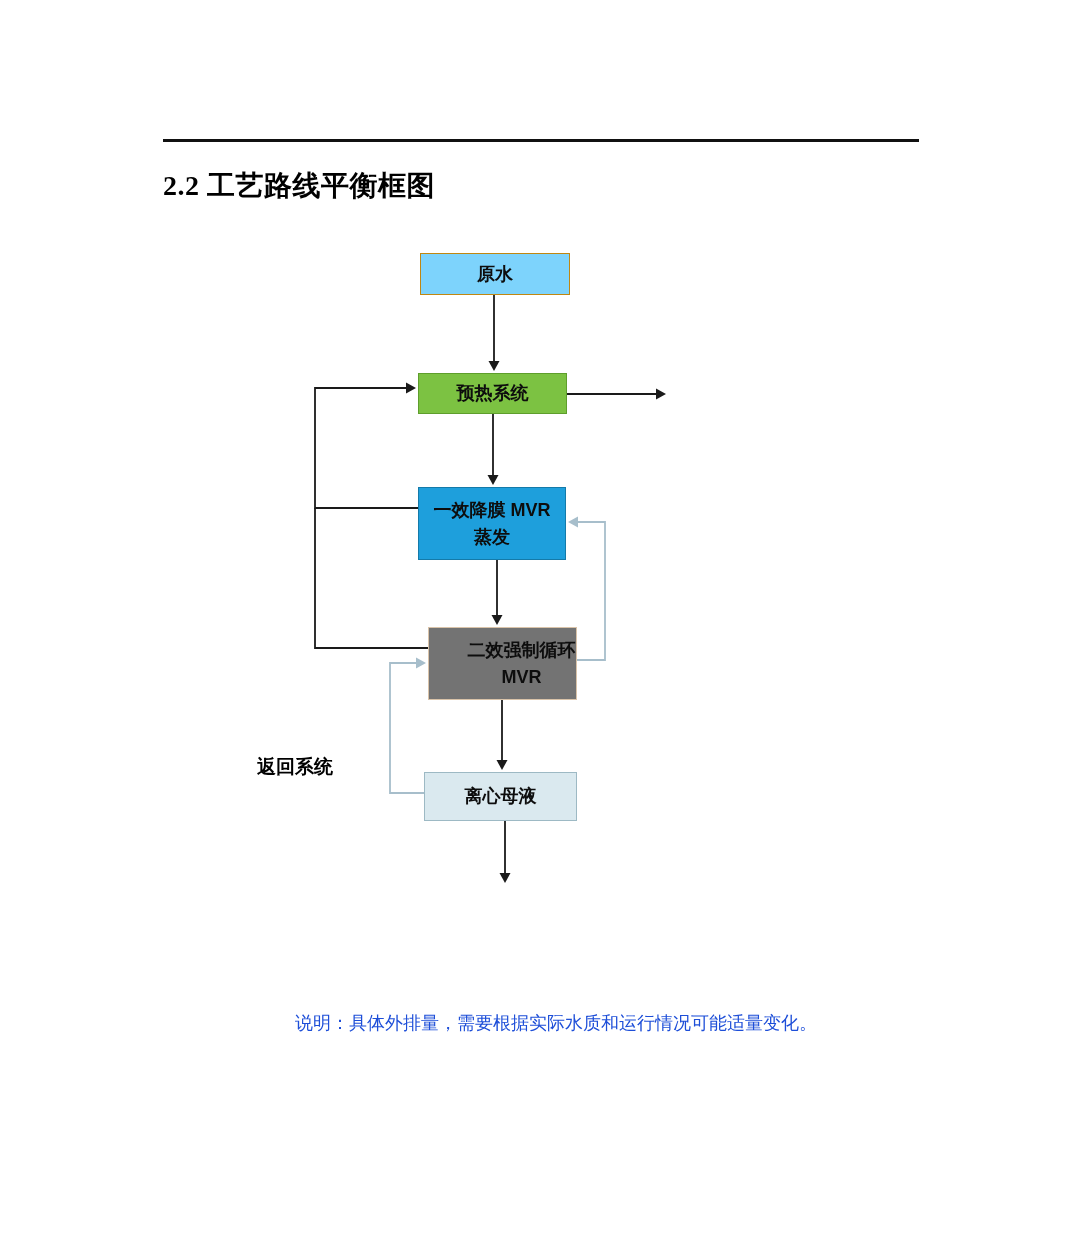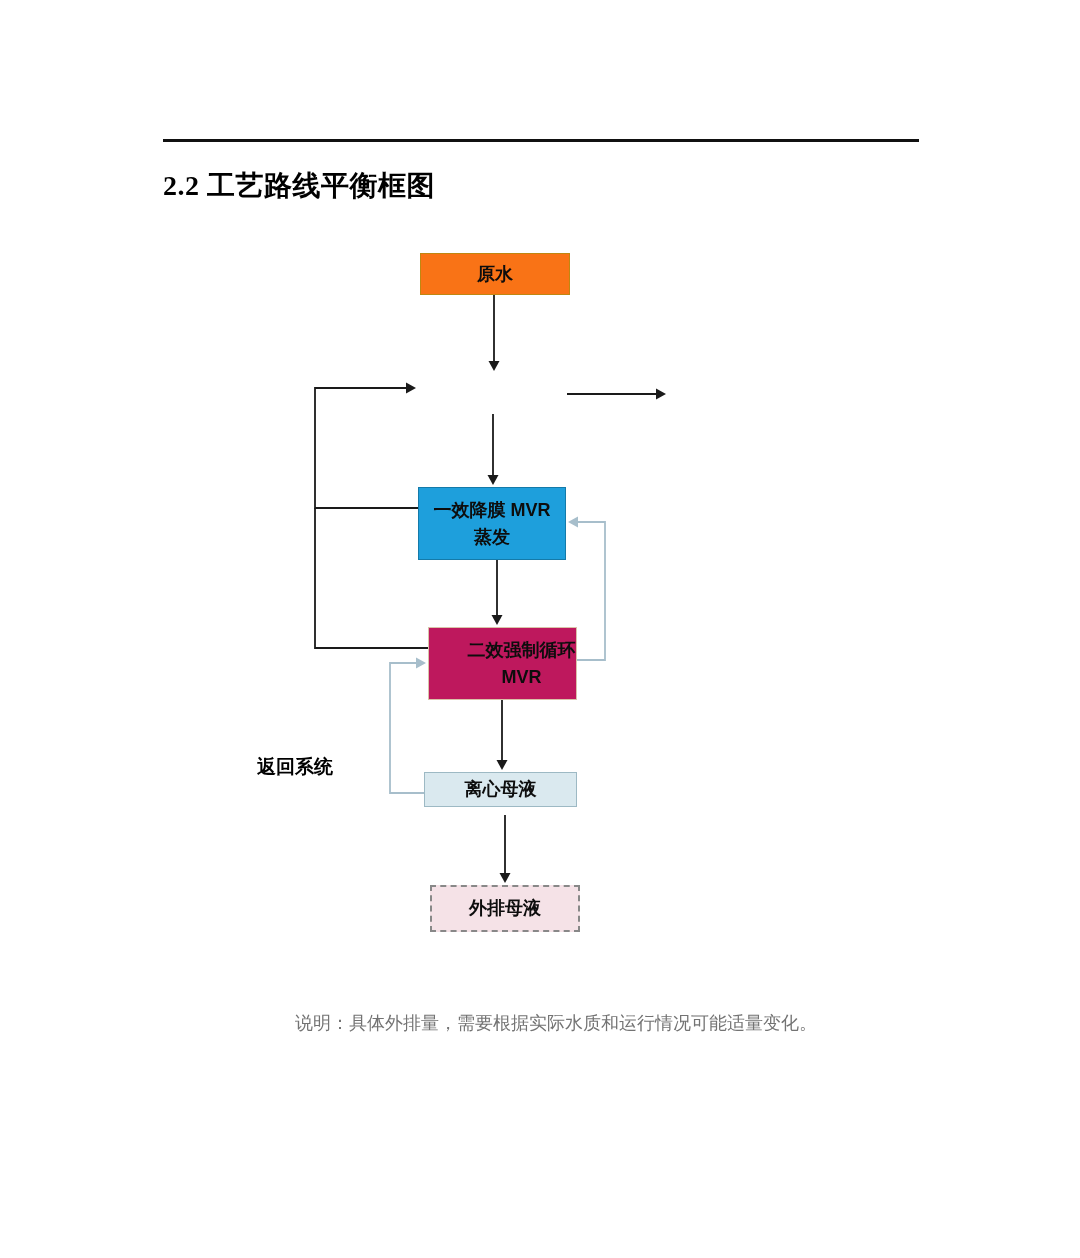--- a/index.html
+++ b/index.html
@@ -5,24 +5,24 @@
   html,body{margin:0;padding:0;background:#e8e8e8;}
   .page{position:relative;width:1080px;height:1258px;background:#ffffff;font-family:"Liberation Sans",sans-serif;overflow:hidden;margin:0 auto;}
   .top-rule{position:absolute;left:163px;top:139px;width:756px;height:3px;background:#111;}
   .heading{position:absolute;left:163px;top:148px;font-family:"Liberation Serif",serif;font-weight:bold;font-size:28px;color:#000;letter-spacing:0.5px;white-space:nowrap;}
   .node{position:absolute;display:flex;flex-direction:column;align-items:center;justify-content:center;border:1.5px solid #888;font-weight:bold;font-size:18px;color:#0d0d0d;line-height:1.45;text-align:center;box-sizing:border-box;z-index:2;}
   .n-raw{left:420px;top:253px;width:150px;height:42px;}
   .n-preheat{left:418px;top:373px;width:149px;height:41px;}
   .n-cond{left:668px;top:374px;width:150px;height:41px;}
   .n-e1{left:418px;top:487px;width:148px;height:73px;}
   .n-e2{left:428px;top:627px;width:149px;height:73px;}
-  .n-cent{left:424px;top:772px;width:153px;height:35px;}
+  .n-cent{left:424px;top:772px;width:153px;height:49px;}
   .n-dis{left:430px;top:885px;width:150px;height:47px;border-width:2.5px;border-style:dashed;}
   .return-label{position:absolute;left:257px;top:754px;font-weight:bold;font-size:19px;color:#000;z-index:2;white-space:nowrap;}
-  .note{position:absolute;left:295px;top:1011px;font-size:18px;color:#737373;z-index:2;white-space:nowrap;font-family:Liberation Mono, monospace;}
+  .note{position:absolute;left:295px;top:1011px;font-size:18px;color:#1d4ed8;z-index:2;white-space:nowrap;font-family:Liberation Mono, monospace;}
   .flow-svg{position:absolute;left:0;top:0;z-index:1;pointer-events:none;}
 </style>
 </head>
 <body>
 
 <div class="page">
 
   <div class="top-rule"></div>
 
   <h1 class="heading">2.2 工艺路线平衡框图</h1>
@@ -65,41 +65,41 @@
       <polyline points="424,793 390,793 390,663 418,663" fill="none" stroke-width="1.8" stroke="#A7BECB"></polyline>
       <polygon points="426,663 416,657.5 416,668.5" fill="#A7BECB"></polygon>
     </g>
 
     <g>
       <polyline points="577,660 605,660 605,522 576,522" fill="none" stroke-width="1.8" stroke="#A7BECB"></polyline>
       <polygon points="568,522 578,516.5 578,527.5" fill="#A7BECB"></polygon>
     </g>
   </svg>
 
-  <div class="node n-raw" style="background-color: #f97316; border-color: rgb(192, 135, 17); text-align: center;">
+  <div class="node n-raw" style="background-color: #7dd3fc; border-color: rgb(192, 135, 17); text-align: center;">
     <span>原水</span>
   </div>
 
+  <div class="node n-preheat" style="background-color: rgb(124, 194, 66); border-color: rgb(94, 158, 44);">
+    <span>预热系统</span>
+  </div>
 
 
   <div class="node n-e1" style="background-color: rgb(30, 159, 220); border-color: rgb(20, 122, 169);">
     <span>一效降膜 MVR</span>
     <span>蒸发</span>
   </div>
 
-  <div class="node n-e2" style="background-color: #be185d; border-color: rgb(217, 195, 169); padding-left: 38px;">
+  <div class="node n-e2" style="background-color: #737373; border-color: rgb(217, 195, 169); padding-left: 38px;">
     <span>二效强制循环</span>
     <span>MVR</span>
   </div>
 
   <div class="node n-cent" style="background-color: rgb(218, 233, 239); border-color: rgb(157, 185, 196);">
     <span>离心母液</span>
   </div>
 
-  <div class="node n-dis" style="background-color: rgb(245, 226, 231);">
-    <span>外排母液</span>
-  </div>
 
   <div class="return-label">返回系统</div>
 
   <div class="note">说明：具体外排量，需要根据实际水质和运行情况可能适量变化。</div>
 
 </div>
 
 </body></html>

